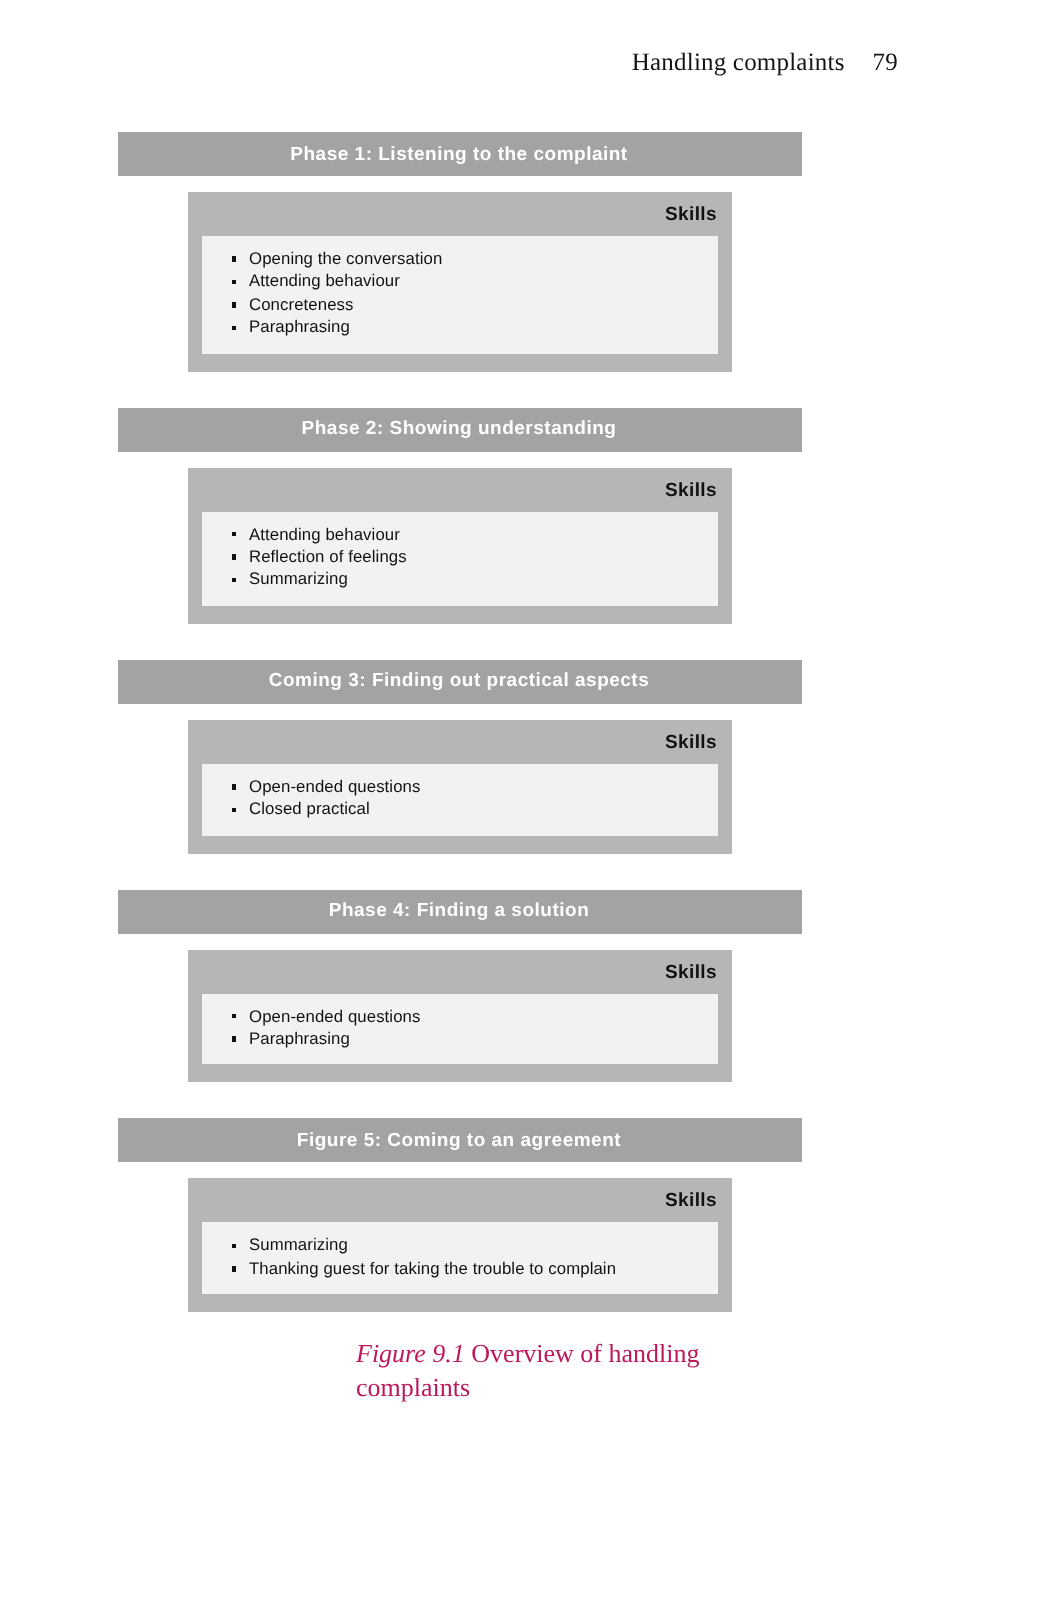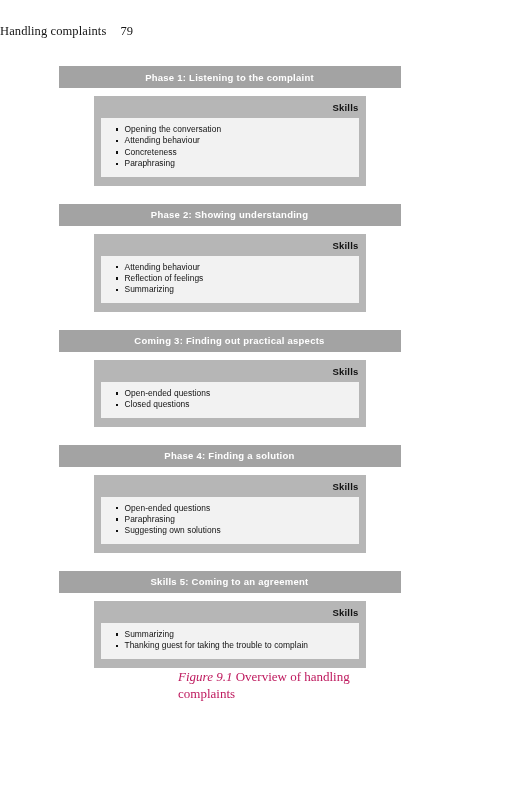--- a/index.html
+++ b/index.html
@@ -22,21 +22,21 @@
     height: 800px;
     background: #ffffff;
   }
 
   
   .running-head {
     position: absolute;
     top: 24px;
     left: 0;
     width: 449px;
-    text-align: left;
+    text-align: right;
     font-family: "Liberation Serif", serif;
     font-size: 12.5px;
     color: #141414;
     letter-spacing: 0.1px;
   }
   .running-head .rh-title { }
   .running-head .rh-page {
     margin-left: 14px;
   }
 
@@ -172,42 +172,41 @@
         </div>
       </div>
       <div class="gap-after"></div>
       <div class="phase-block">
         <div class="phase-bar">Coming 3: Finding out practical aspects</div>
         <div class="skills-outer">
           <div class="skills-title">Skills</div>
           <div class="skills-inner">
             <ul class="skills-list">
               <li class="skill-item"><span class="bullet"></span><span>Open-ended questions</span></li>
-              <li class="skill-item"><span class="bullet"></span><span>Closed questions</span></li>
+              <li class="skill-item"><span class="bullet"></span><span>Closed practical</span></li>
             </ul>
           </div>
         </div>
       </div>
       <div class="gap-after"></div>
       <div class="phase-block">
         <div class="phase-bar">Phase 4: Finding a solution</div>
         <div class="skills-outer">
           <div class="skills-title">Skills</div>
           <div class="skills-inner">
             <ul class="skills-list">
               <li class="skill-item"><span class="bullet"></span><span>Open-ended questions</span></li>
               <li class="skill-item"><span class="bullet"></span><span>Paraphrasing</span></li>
-              <li class="skill-item"><span class="bullet"></span><span>Suggesting own solutions</span></li>
-            </ul>
-          </div>
-        </div>
-      </div>
-      <div class="gap-after"></div>
-      <div class="phase-block">
-        <div class="phase-bar">Skills 5: Coming to an agreement</div>
+            </ul>
+          </div>
+        </div>
+      </div>
+      <div class="gap-after"></div>
+      <div class="phase-block">
+        <div class="phase-bar">Figure 5: Coming to an agreement</div>
         <div class="skills-outer">
           <div class="skills-title">Skills</div>
           <div class="skills-inner">
             <ul class="skills-list">
               <li class="skill-item"><span class="bullet"></span><span>Summarizing</span></li>
               <li class="skill-item"><span class="bullet"></span><span>Thanking guest for taking the trouble to complain</span></li>
             </ul>
           </div>
         </div>
       </div>

